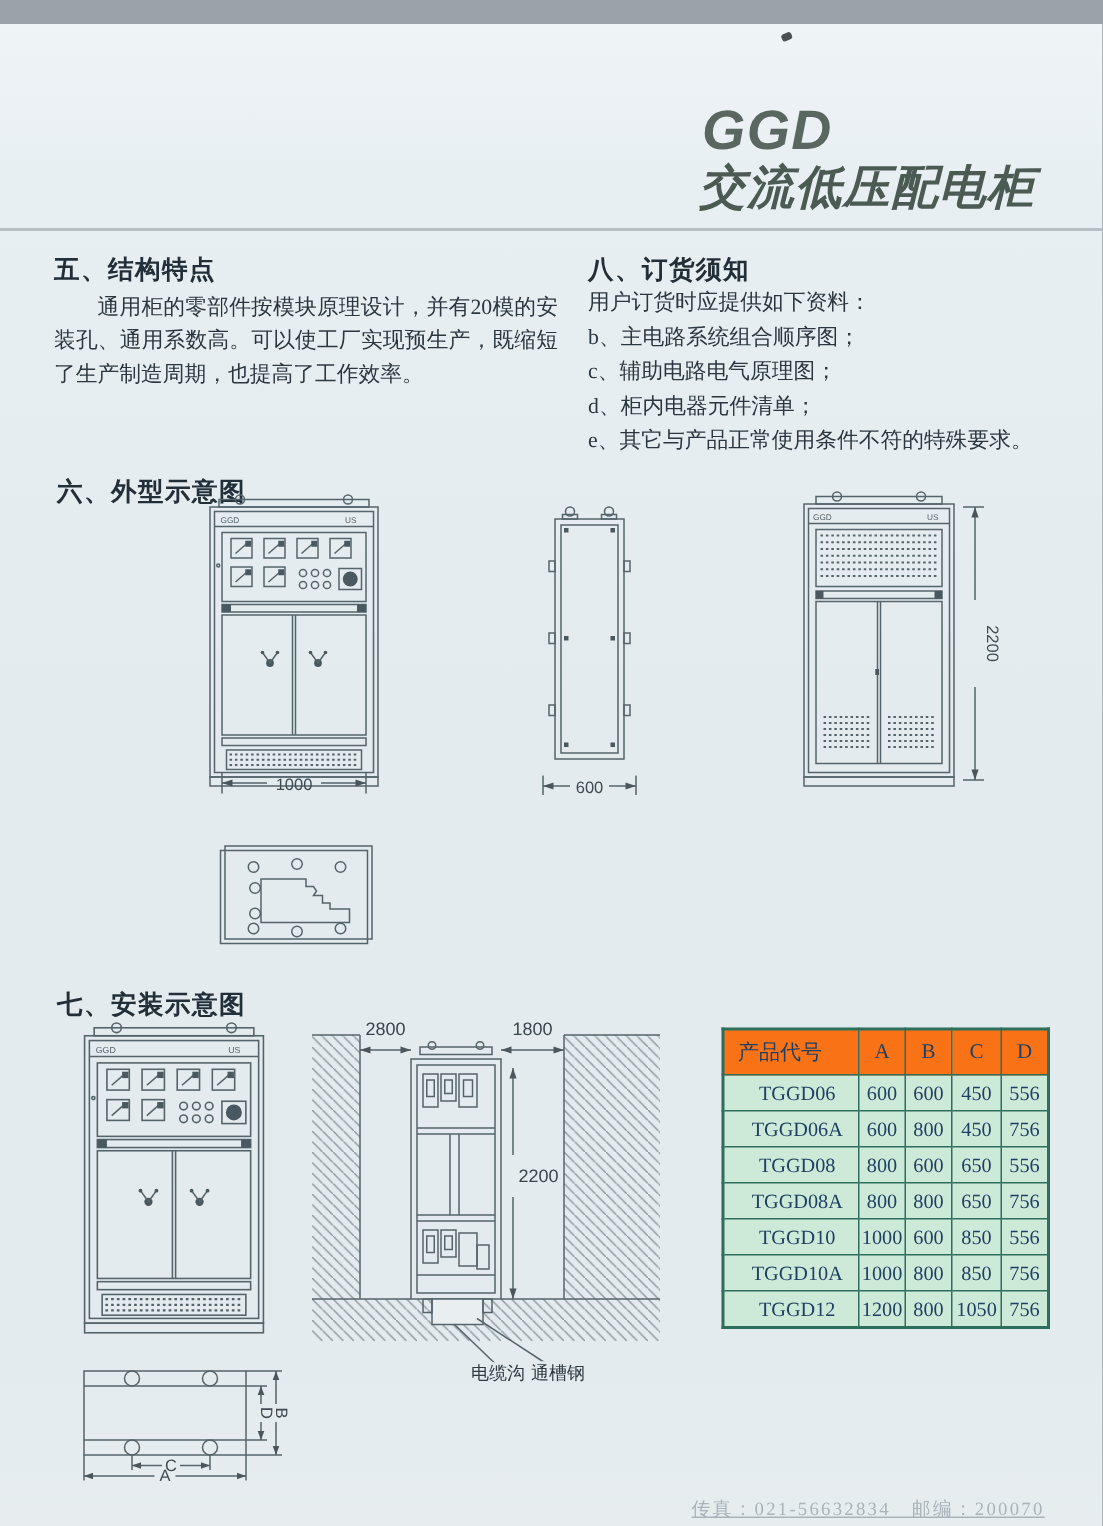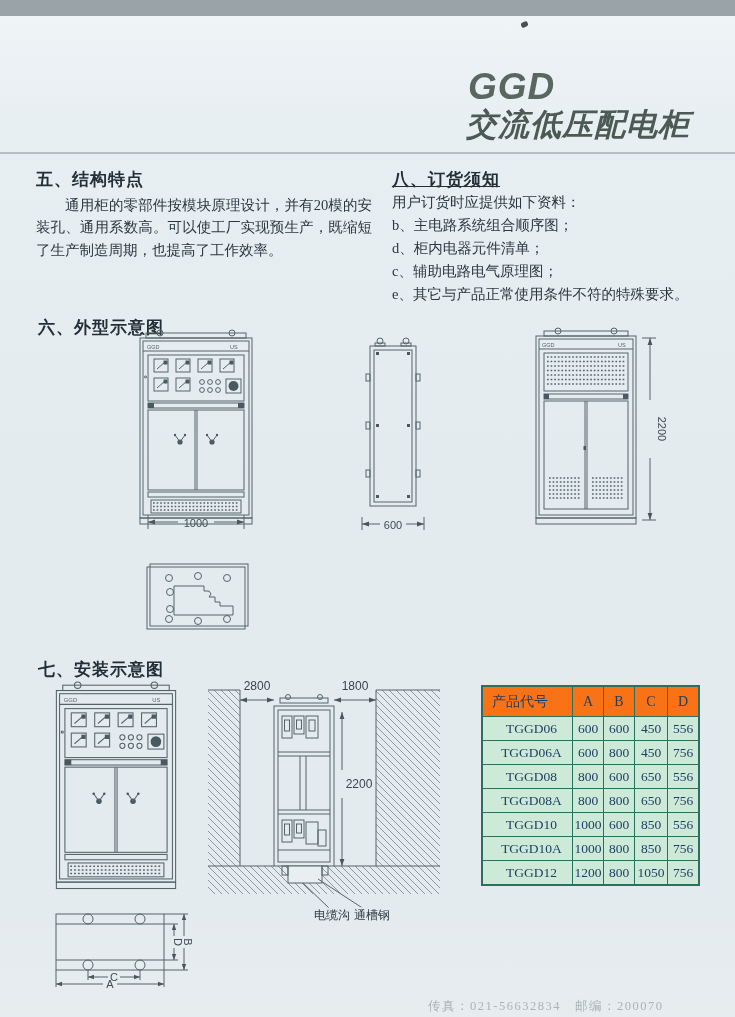--- a/index.html
+++ b/index.html
@@ -49,26 +49,26 @@
 
   <div class="abs title-en" style="left:468px;top:50px;">GGD</div>
   <div class="abs title-zh" style="left:466px;top:88px;">交流低压配电柜</div>
   <div class="abs divider" style="left:0;top:136px;width:735px;"></div>
 
   <div class="abs h2" style="left:36px;top:152px;">五、结构特点</div>
   <div class="abs body-text" style="left:36px;top:176px;width:336px;">
     <p style="margin-top:2px;">通用柜的零部件按模块原理设计，并有20模的安装孔、通用系数高。可以使工厂实现预生产，既缩短了生产制造周期，也提高了工作效率。</p>
   </div>
 
-  <div class="abs h2" style="left:392px;top:152px;text-decoration:underline;">八、订货须知</div>
+  <div class="abs h2" style="left:392px;top:152px;">八、订货须知</div>
   <div class="abs" style="left:392px;top:176px;width:330px;">
     <div class="list-line">用户订货时应提供如下资料：</div>
     <div class="list-line">b、主电路系统组合顺序图；</div>
+    <div class="list-line">c、辅助电路电气原理图；</div>
     <div class="list-line">d、柜内电器元件清单；</div>
-    <div class="list-line">c、辅助电路电气原理图；</div>
     <div class="list-line">e、其它与产品正常使用条件不符的特殊要求。</div>
   </div>
 
   <div class="abs h2" style="left:38px;top:300px;">六、外型示意图</div>
 
   <div class="abs" id="front-view-1" style="left:134px;top:314px;width:124px;height:194px;">
     <svg viewBox="0 0 124 194" width="100%">
       <g class="ln">
         <rect x="12" y="3" width="100" height="5"></rect>
         <circle cx="26" cy="3" r="3"></circle>
@@ -510,18 +510,18 @@
         <td class="code">TGGD12</td>
         <td>1200</td>
         <td>800</td>
         <td>1050</td>
         <td>756</td>
       </tr>
     </tbody>
       </table>
   </div>
 
-  <div class="abs footer-text" style="left:428px;top:982px;">传真：021-56632834　邮编：200070</div>
+  <div class="abs footer-text" style="left:461px;top:982px;text-decoration:underline;">传真：021-56632834　邮编：200070</div>
 
   <div class="abs" style="left:0;top:1007px;width:735px;height:1px;background:#c0c8cb;"></div>
   <div class="abs bottom-bar" style="left:0;top:1009px;width:735px;height:8px;"></div>
 
 </div>
 
 </body></html>

